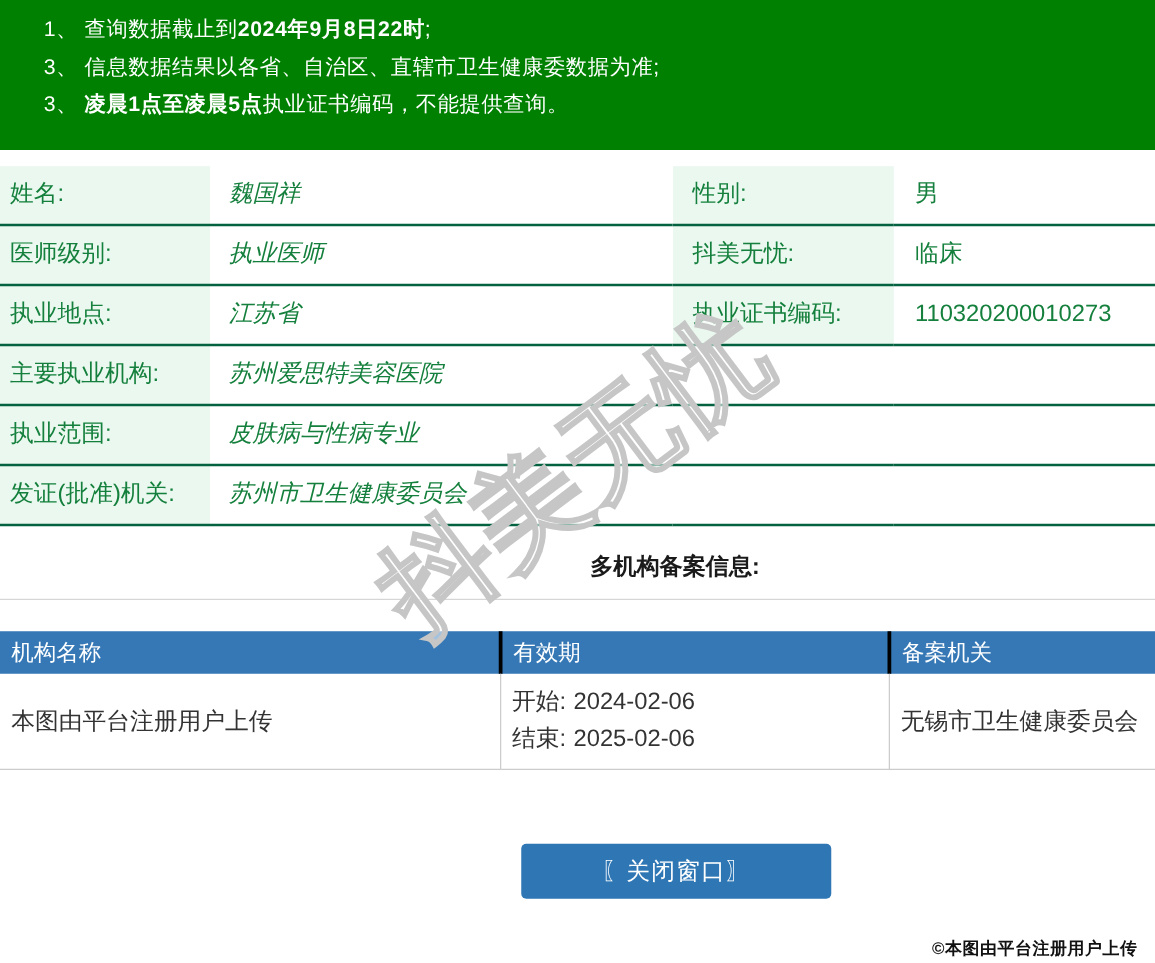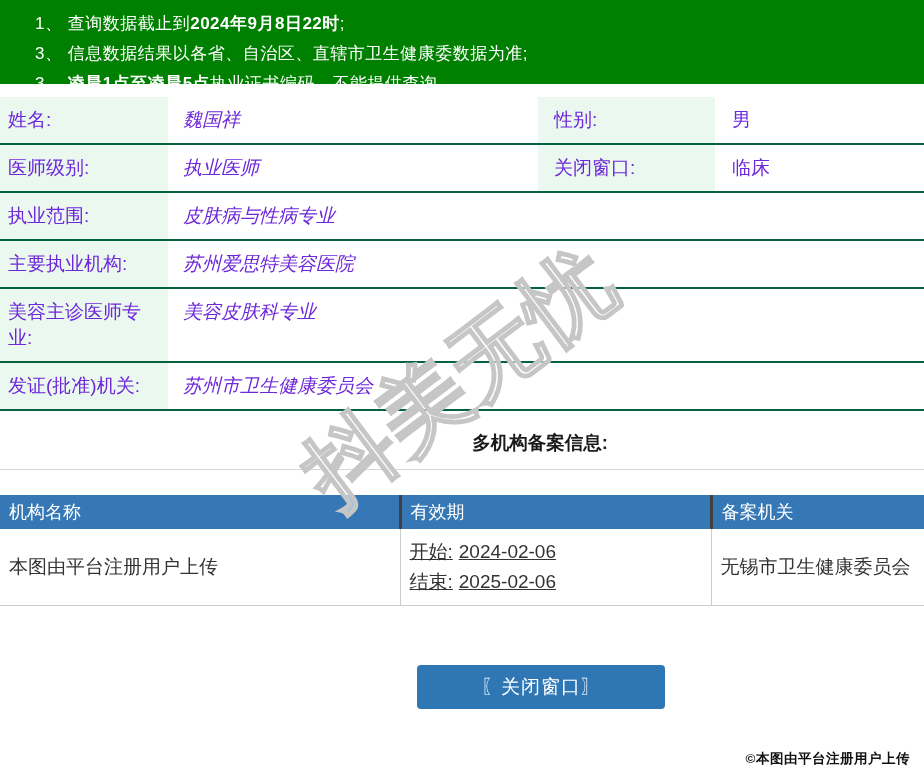--- a/index.html
+++ b/index.html
@@ -7,37 +7,37 @@
   body {
     position:relative;
     overflow:hidden;
     background:#ffffff;
     font-family:"Liberation Sans","DejaVu Sans",sans-serif;
     color:#333333;
   }
 
   
   .banner {
-    width:924px; height:84px;
+    width:924px; height:120px;
     background:#008000;
     color:#ffffff;
     padding:9px 10px 0 35px;
     font-size:17px;
   }
   .banner-line { line-height:30px; letter-spacing:0.5px; }
   .banner-line b { font-weight:bold; }
 
   
   table.info-table {
     width:924px;
     border-collapse:collapse;
     table-layout:fixed;
     margin-top:13px;
     font-size:19px;
-    color:#6d28d9;
+    color:#15803d;
   }
   table.info-table td {
     border-bottom:2px solid #046240;
     padding-top:10px; padding-bottom:10px;
     line-height:26px;
     vertical-align:top;
     overflow:hidden;
   }
   td.lbl  { background:#eaf8ef; padding-left:8px;  padding-right:14px; }
   td.lbl2 { background:#eaf8ef; padding-left:16px; padding-right:16px; }
@@ -70,32 +70,32 @@
     color:#333333;
   }
   table.org-table th {
     background:#3578b5;
     color:#ffffff;
     font-weight:normal;
     font-size:18px;
     text-align:left;
     height:34px;
     padding-left:9px;
-    border-right:3px solid #404040;
+    border-right:3px solid #000000;
   }
   table.org-table th:last-child { border-right:none; }
   table.org-table tbody td {
     border-bottom:1px solid #cccccc;
     height:76px;
     vertical-align:middle;
     padding-left:9px;
   }
   table.org-table tbody td.sep { border-right:1px solid #cccccc; }
   td.validity { padding-left:12px; }
-  td.validity .vline { line-height:30px;text-decoration:underline; }
+  td.validity .vline { line-height:30px; }
   td.validity .vline span { margin-right:6px; }
 
   
   .btn-row { margin-top:59px; text-align:center; transform:translateX(79px); }
   .close-btn {
     width:248px; height:44px;
     background:#2e76b4;
     color:#ffffff;
     font-size:19px;
     font-family:"Liberation Sans","DejaVu Sans",sans-serif;
@@ -154,34 +154,36 @@
   <tbody>
     <tr>
       <td class="lbl">姓名:</td>
       <td class="val">魏国祥</td>
       <td class="lbl2">性别:</td>
       <td class="val2">男</td>
     </tr>
     <tr>
       <td class="lbl">医师级别:</td>
       <td class="val">执业医师</td>
-      <td class="lbl2">关闭窗口:</td>
+      <td class="lbl2">抖美无忧:</td>
       <td class="val2">临床</td>
+    </tr>
+    <tr>
+      <td class="lbl">执业地点:</td>
+      <td class="val">江苏省</td>
+      <td class="lbl2">执业证书编码:</td>
+      <td class="val2">110320200010273</td>
+    </tr>
+    <tr>
+      <td class="lbl">主要执业机构:</td>
+      <td class="val" colspan="3">苏州爱思特美容医院</td>
     </tr>
     <tr>
       <td class="lbl">执业范围:</td>
       <td class="val" colspan="3">皮肤病与性病专业</td>
-    </tr>
-    <tr>
-      <td class="lbl">主要执业机构:</td>
-      <td class="val" colspan="3">苏州爱思特美容医院</td>
-    </tr>
-    <tr>
-      <td class="lbl">美容主诊医师专业:</td>
-      <td class="val" colspan="3">美容皮肤科专业</td>
     </tr>
     <tr>
       <td class="lbl">发证(批准)机关:</td>
       <td class="val" colspan="3">苏州市卫生健康委员会</td>
     </tr>
   </tbody>
 </table>
 
 <div class="section-title">多机构备案信息:</div>
 <div class="rule"></div>

